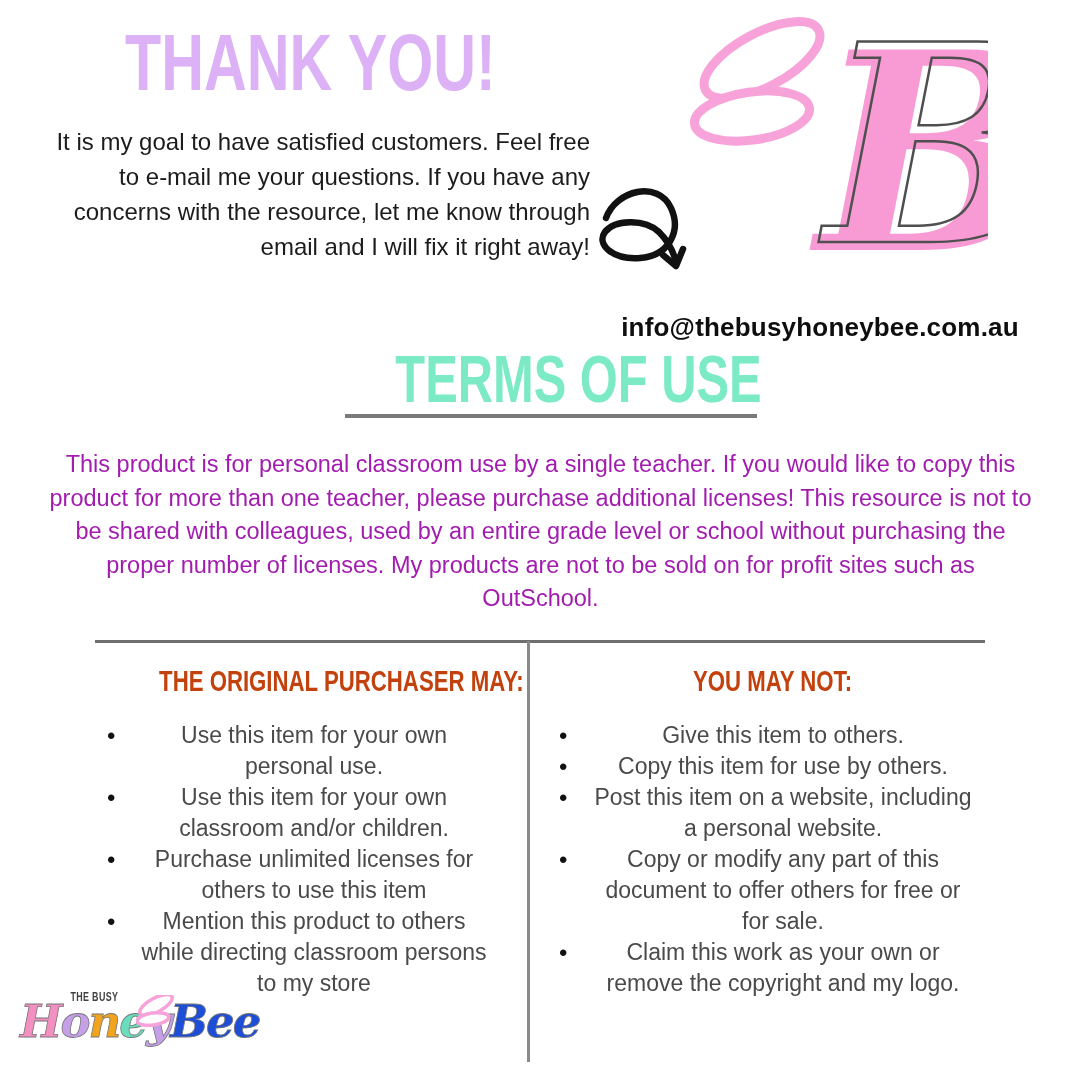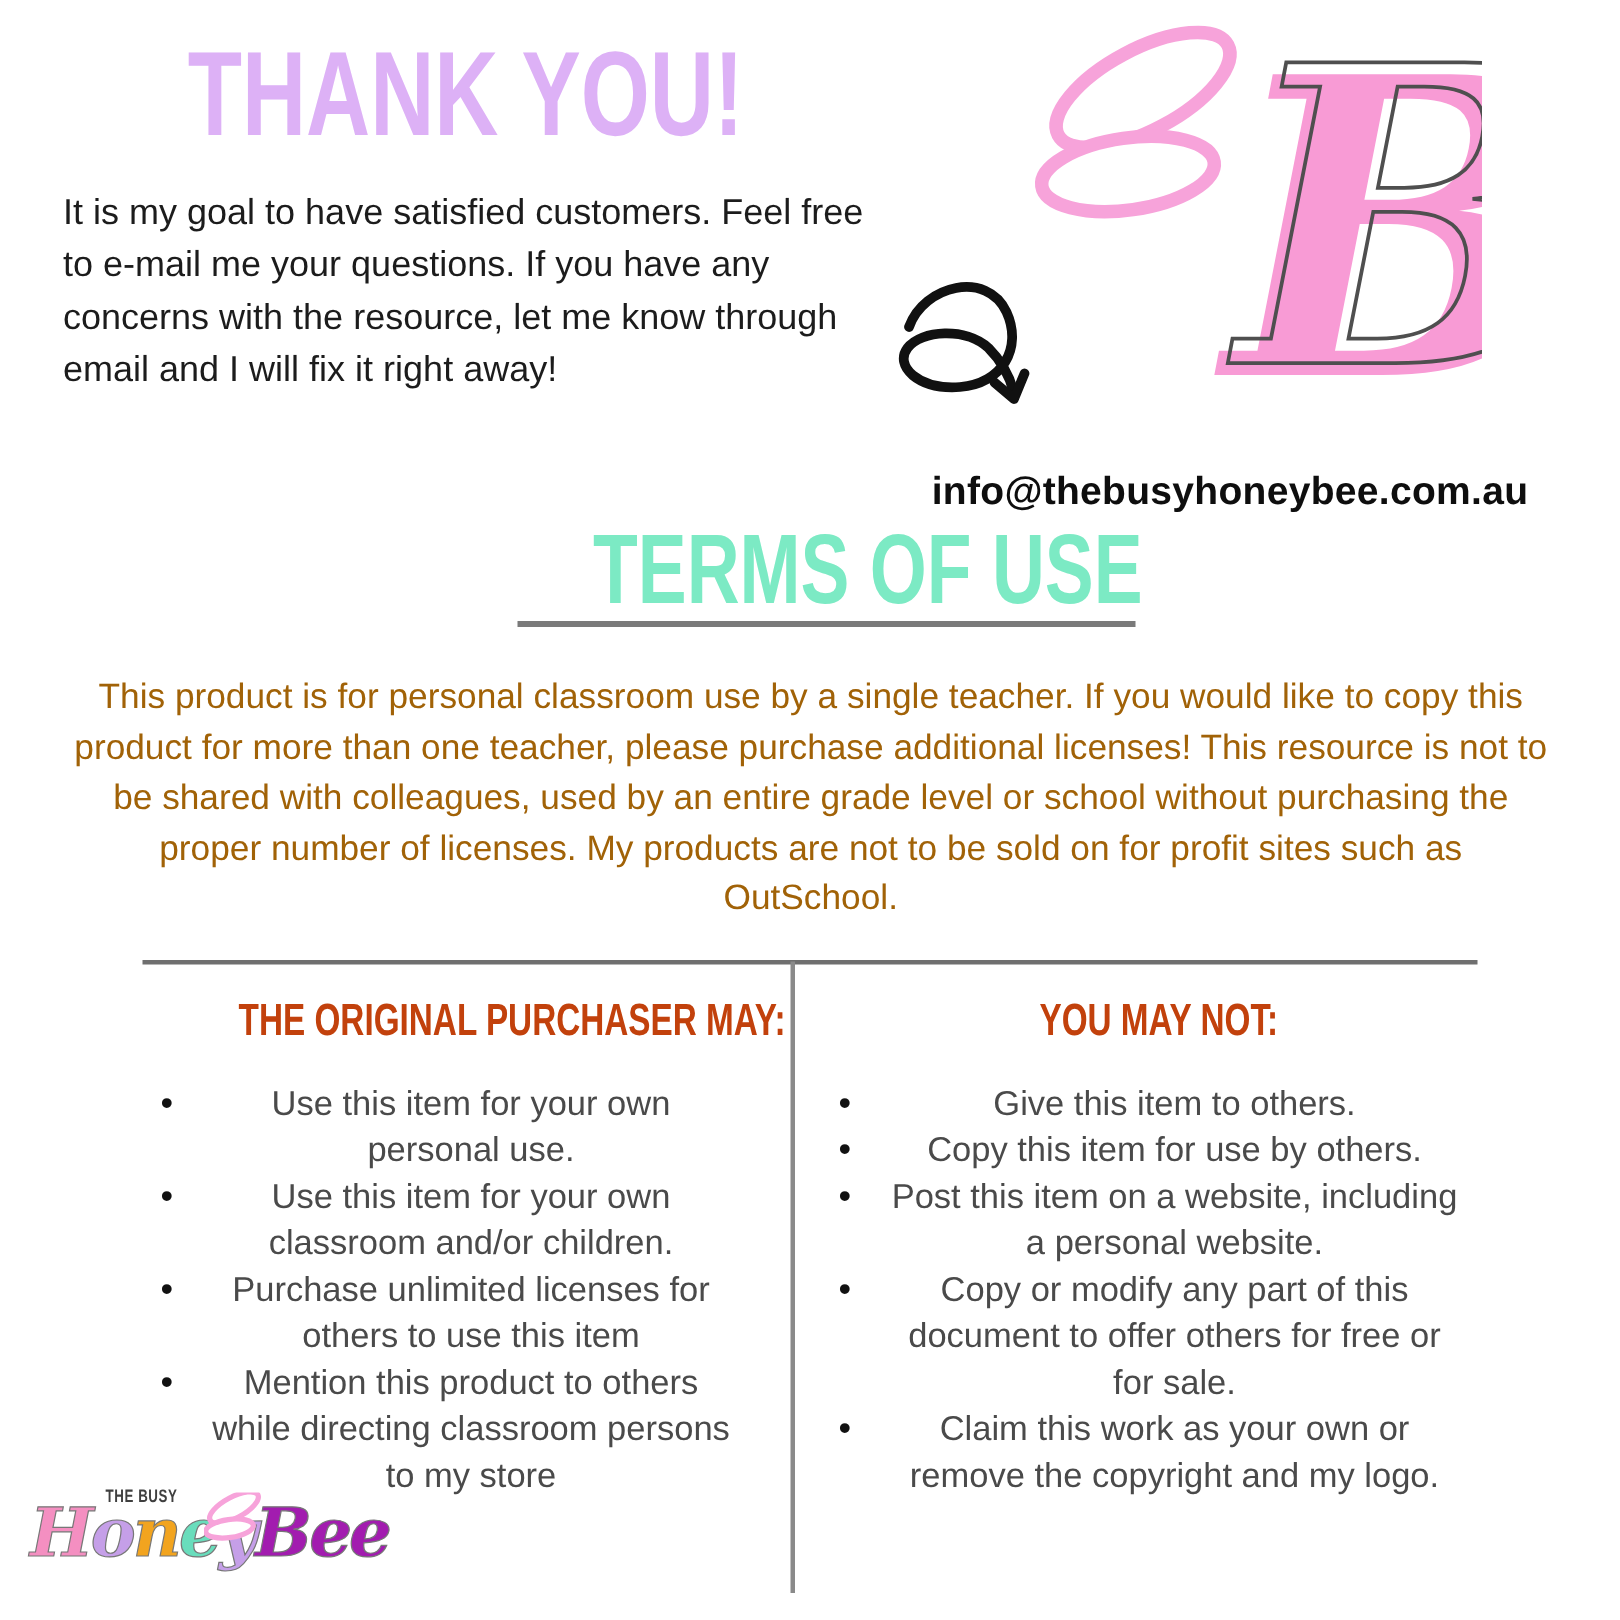--- a/index.html
+++ b/index.html
@@ -2,53 +2,53 @@
 <html><head>
 <meta charset="utf-8">
 <style>
   html,body{margin:0;padding:0;background:#fff;}
   .page{position:relative;width:1080px;height:1080px;background:#ffffff;overflow:hidden;
         font-family:"Liberation Sans",sans-serif;color:#1e1e1e;}
   .condensed{display:inline-block;transform:scaleX(0.74);transform-origin:center;white-space:nowrap;}
 
   .thank-title{position:absolute;left:40px;top:20px;width:540px;text-align:center;
                color:#DDB1F6;font-size:80px;font-weight:800;line-height:86px;}
-  .intro{position:absolute;left:42px;top:124px;width:548px;text-align:left;
+  .intro{position:absolute;left:42px;top:124px;width:548px;text-align:right;
          font-size:24px;line-height:35px;color:#1c1c1c;}
   .arrow-wrap{position:absolute;left:592px;top:182px;width:100px;height:105px;}
   .bee-logo-wrap{position:absolute;left:688px;top:0px;width:300px;height:300px;}
   .email{position:absolute;left:595px;top:312px;width:450px;text-align:center;
          font-weight:bold;font-size:26px;color:#0e0e0e;letter-spacing:0.2px;}
 
   .terms-title{position:absolute;left:0;top:344px;width:1080px;text-align:center;
                color:#7CEAC4;font-size:66px;font-weight:800;line-height:70px;padding-left:39px;}
   .terms-underline{position:absolute;left:345px;top:414px;width:412px;height:4px;background:#7a7a7a;}
   .terms-para{position:absolute;left:48px;top:448px;width:985px;text-align:center;
-              font-size:23.5px;line-height:33.5px;color:#a16207;}
+              font-size:23.5px;line-height:33.5px;color:#a21caf;}
 
   .h-divider{position:absolute;left:95px;top:640px;width:890px;height:3px;background:#6f6f6f;}
   .v-divider{position:absolute;left:527px;top:641px;width:3px;height:421px;background:#8a8a8a;}
 
   .col{position:absolute;top:664px;}
   .col-left{left:95px;width:418px;}
   .col-right{left:547px;width:452px;}
   .col-heading{text-align:center;font-size:30px;font-weight:800;color:#c2410c;line-height:34px;}
   .tlist{margin:22px 0 0;padding:0;list-style:none;}
   .tlist li{display:flex;align-items:flex-start;}
   .bullet{width:34px;padding-left:12px;font-size:24px;line-height:31px;color:#111;}
   .item-text{flex:1;text-align:center;font-size:23px;line-height:31px;color:#4a4a4a;padding-right:26px;}
 
   .brand{position:absolute;left:20px;top:990px;width:240px;}
   .brand-top{padding-left:42px;font-size:12px;font-weight:800;color:#3f3f3f;letter-spacing:0.5px;}
   .brand-script{position:relative;font-family:"DejaVu Serif",serif;font-style:italic;font-weight:bold;
                 font-size:45px;line-height:48px;margin-top:-6px;letter-spacing:-2px;
                 -webkit-text-stroke:0.8px #777;}
   .brand-wings{position:absolute;left:116px;top:-8px;}
   .c-h{color:#F48FC1}.c-o{color:#C59FE8}.c-n{color:#F2A41F}.c-e{color:#69DDBC}.c-y{color:#C59FE8}
-  .c-bee{color:#a21caf}
+  .c-bee{color:#1d4ed8}
 </style>
 </head>
 <body>
 
 <div class="page">
 
   <div class="thank-title">
     <span class="condensed">THANK YOU!</span>
   </div>
 

